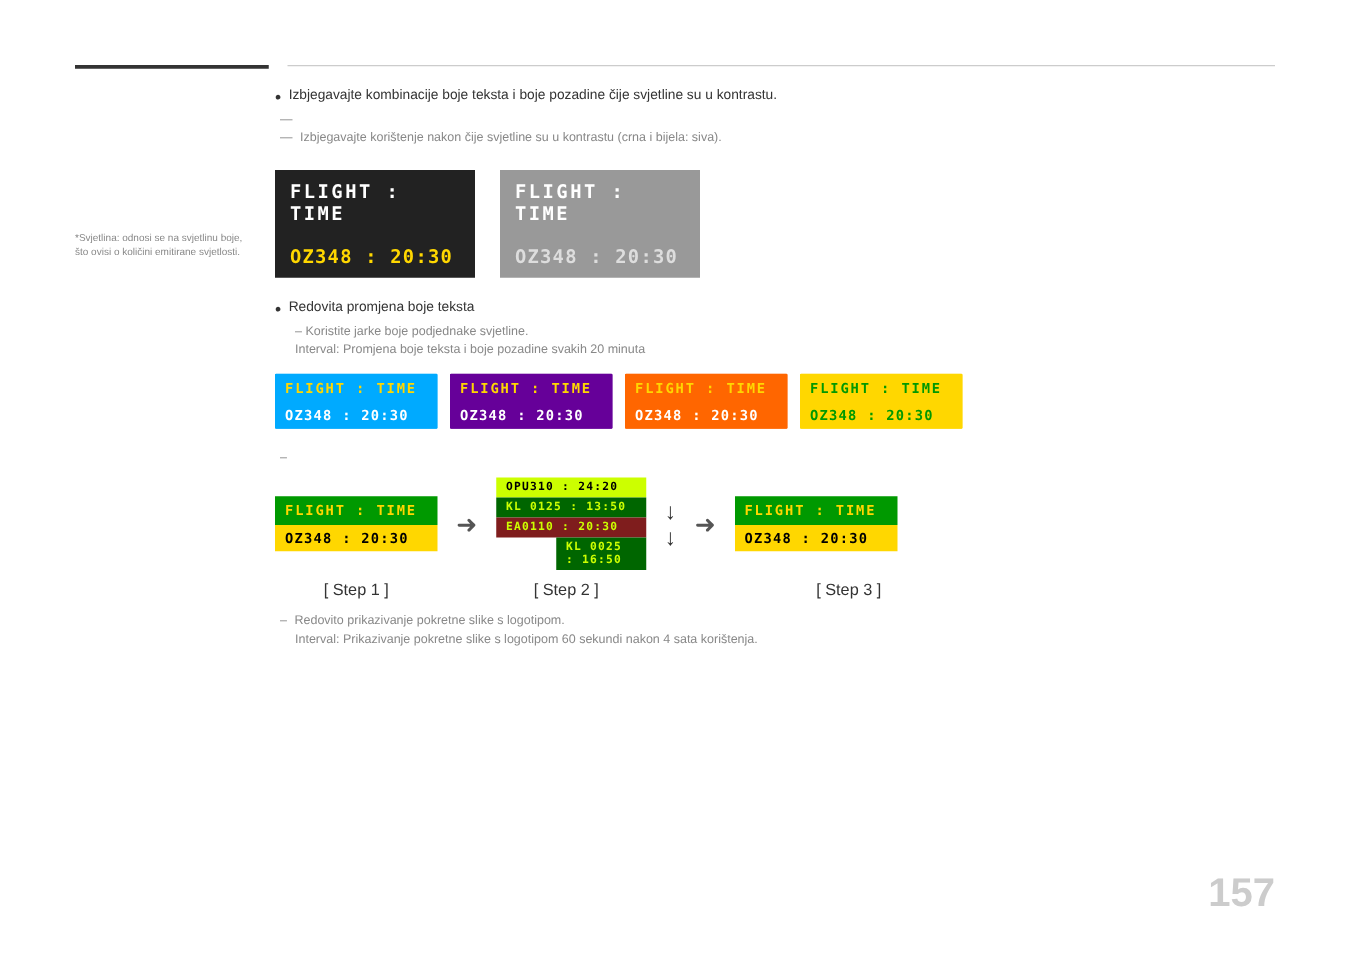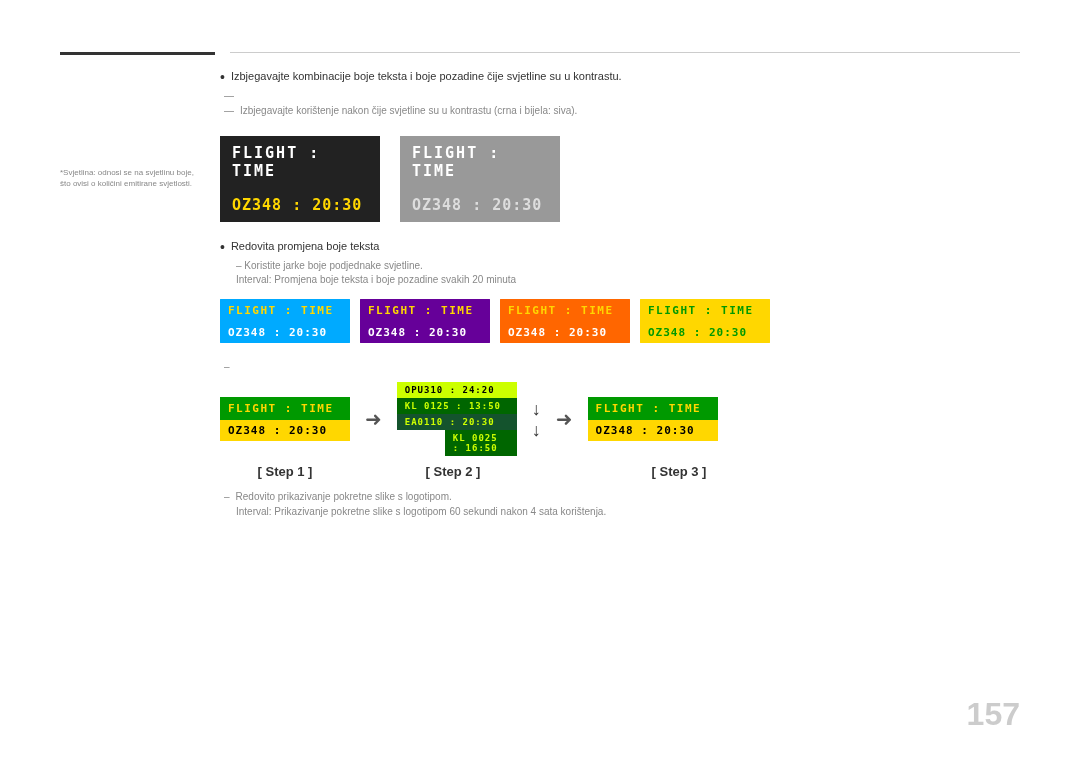--- a/index.html
+++ b/index.html
@@ -26,21 +26,21 @@
       top: 52px;
       left: 230px;
       right: 60px;
       height: 1px;
       background: #ccc;
     }
 
     
     .sidebar-note {
       position: absolute;
-      top: 167px;
+      top: 185px;
       left: 60px;
       width: 140px;
       font-size: 8px;
       color: #888;
       line-height: 1.4;
     }
 
     
     .main-content {
       position: absolute;
@@ -179,21 +179,20 @@
     .down-arrow {
       font-size: 18px;
       color: #333;
       line-height: 1;
     }
 
     .step-labels {
       display: flex;
       gap: 9px;
       align-items: flex-end;
-      font-weight: bold;
     }
     .step-label {
       font-size: 13px;
       color: #333;
       text-align: center;
     }
     .step-label-wide {
       width: 130px;
       text-align: center;
     }
@@ -304,21 +303,21 @@
       <div class="step-board">
         <div style="background:#009900; color:#FFD700; font-family:monospace; font-size:11px; font-weight:bold; padding:5px 8px; letter-spacing:1.5px;">FLIGHT  :  TIME</div>
         <div style="background:#FFD700; color:#000; font-family:monospace; font-size:11px; font-weight:bold; padding:4px 8px; letter-spacing:1px;">OZ348   :  20:30</div>
       </div>
 
       <div class="arrow-right">➜</div>
 
       <div class="scroll-board">
         <div style="background:#CCFF00; color:#000; font-family:monospace; font-size:9px; font-weight:bold; padding:3px 8px; letter-spacing:1px;">OPU310  :  24:20</div>
         <div style="background:#006600; color:#CCFF00; font-family:monospace; font-size:9px; font-weight:bold; padding:3px 8px; letter-spacing:1px;">KL 0125  :  13:50</div>
-        <div style="background:#14532d; color:#CCFF00; font-family:monospace; font-size:9px; font-weight:bold; padding:3px 8px; letter-spacing:1px;">EA0110  :  20:30</div>
+        <div style="background:#7f1d1d; color:#CCFF00; font-family:monospace; font-size:9px; font-weight:bold; padding:3px 8px; letter-spacing:1px;">EA0110  :  20:30</div>
         <div style="background:#006600; color:#CCFF00; font-family:monospace; font-size:9px; font-weight:bold; padding:3px 8px; letter-spacing:1px;margin-left:48px;">KL 0025  :  16:50</div>
       </div>
 
       <div class="down-arrows">
         <div class="down-arrow">↓</div>
         <div class="down-arrow">↓</div>
       </div>
 
       <div class="arrow-right">➜</div>
 

